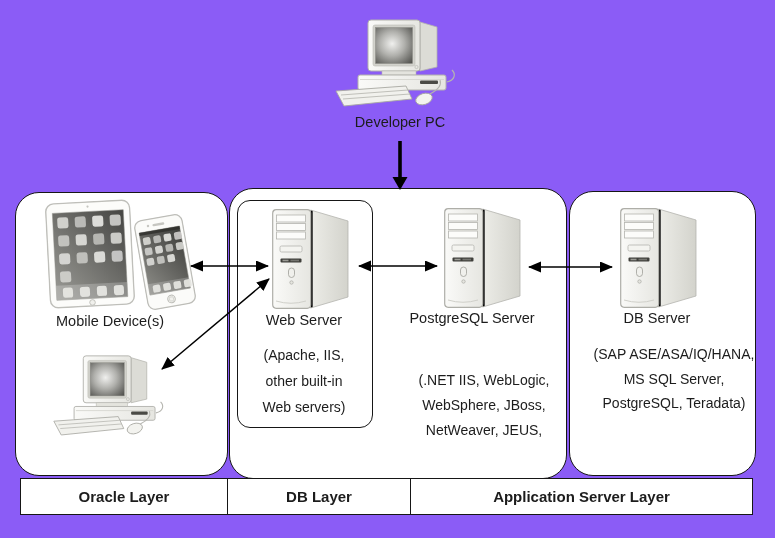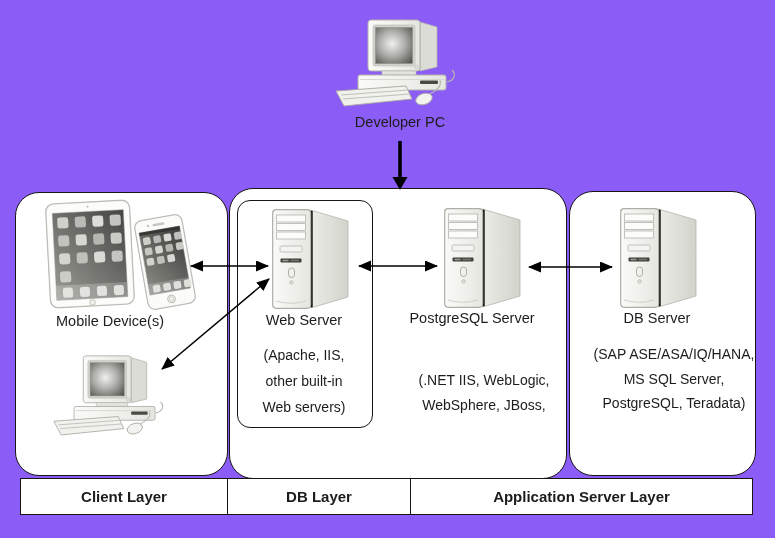--- a/index.html
+++ b/index.html
@@ -206,28 +206,29 @@
   <div class="details lh26" id="det-web">
     <div>(Apache, IIS,</div>
     <div>other built-in</div>
     <div>Web servers)</div>
   </div>
 
   <div class="lbl" id="lbl-appsrv">PostgreSQL Server</div>
   <div class="details lh25" id="det-appsrv">
     <div>(.NET IIS, WebLogic,</div>
     <div>WebSphere, JBoss,</div>
+    <div>NetWeaver, JEUS,</div>
   </div>
 
   <div class="lbl" id="lbl-dbsrv">DB Server</div>
   <div class="details lh245" id="det-dbsrv">
     <div>(SAP ASE/ASA/IQ/HANA,</div>
     <div>MS SQL Server,</div>
     <div>PostgreSQL, Teradata)</div>
   </div>
 
   <div class="footer">
-    <div class="cell c1">Client Layer</div>
+    <div class="cell c1">Oracle Layer</div>
     <div class="cell c3">DB Layer</div>
     <div class="cell c2">Application Server Layer</div>
   </div>
 
 </div>
 
 </body></html>

